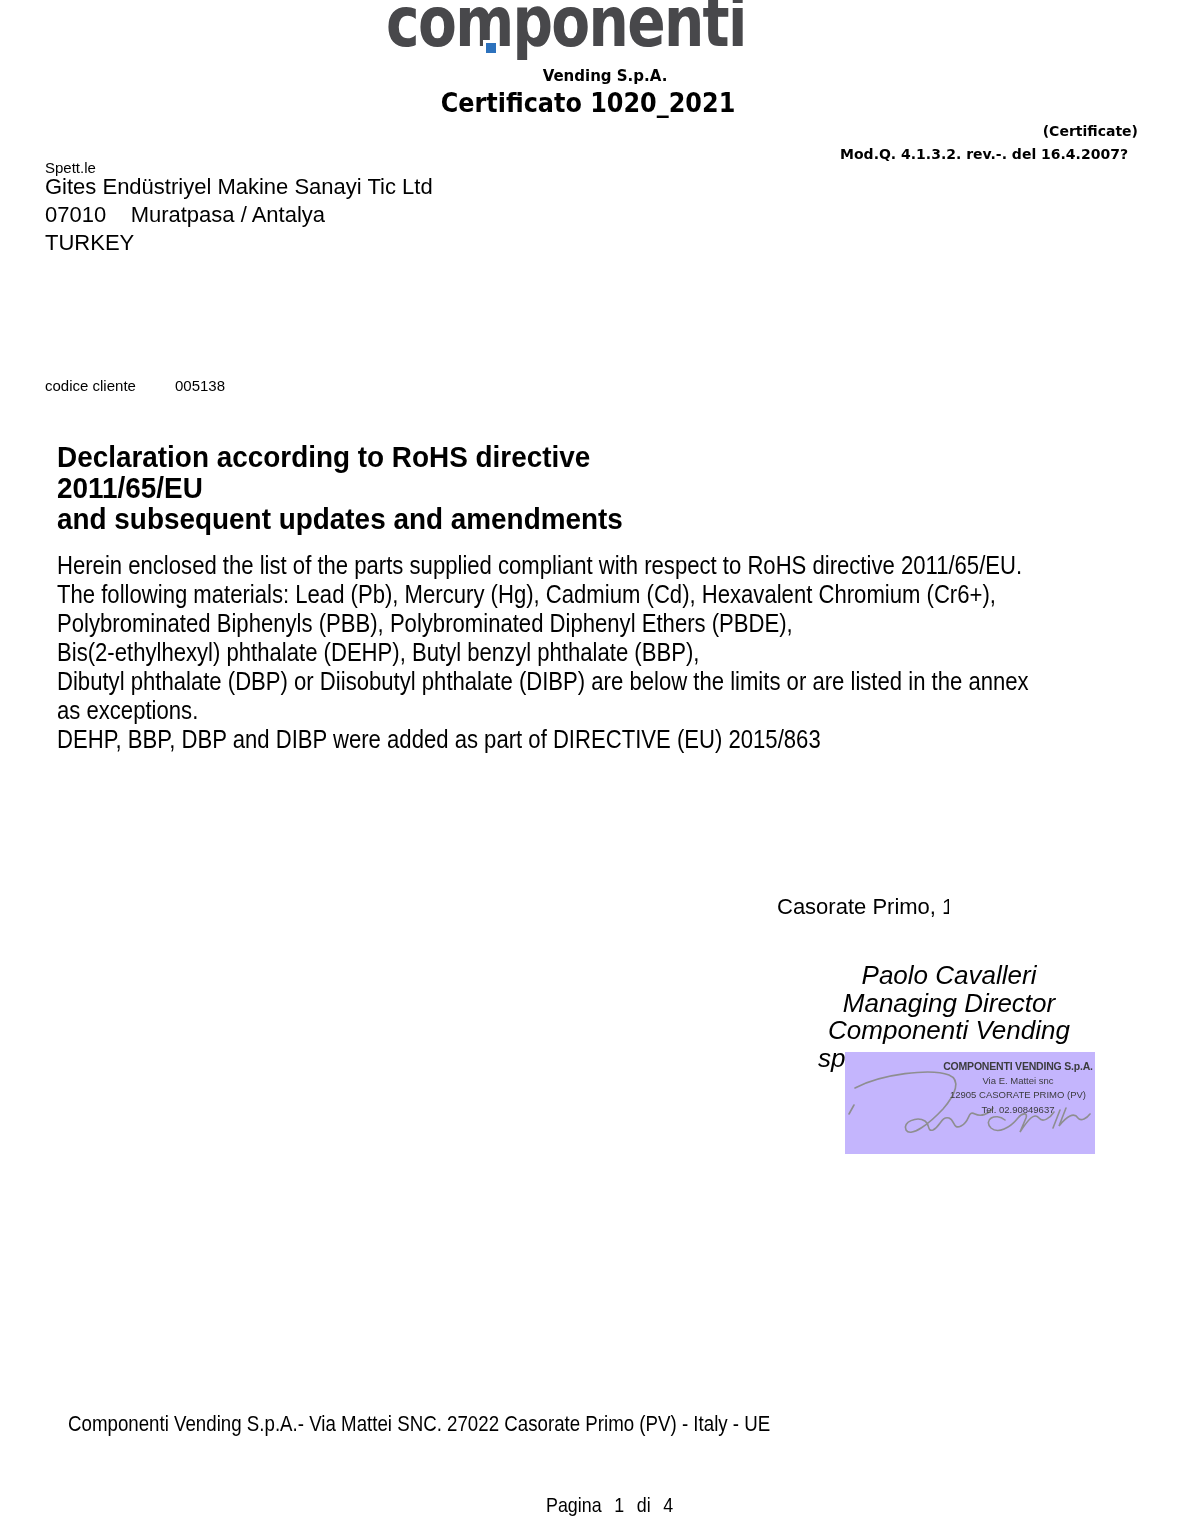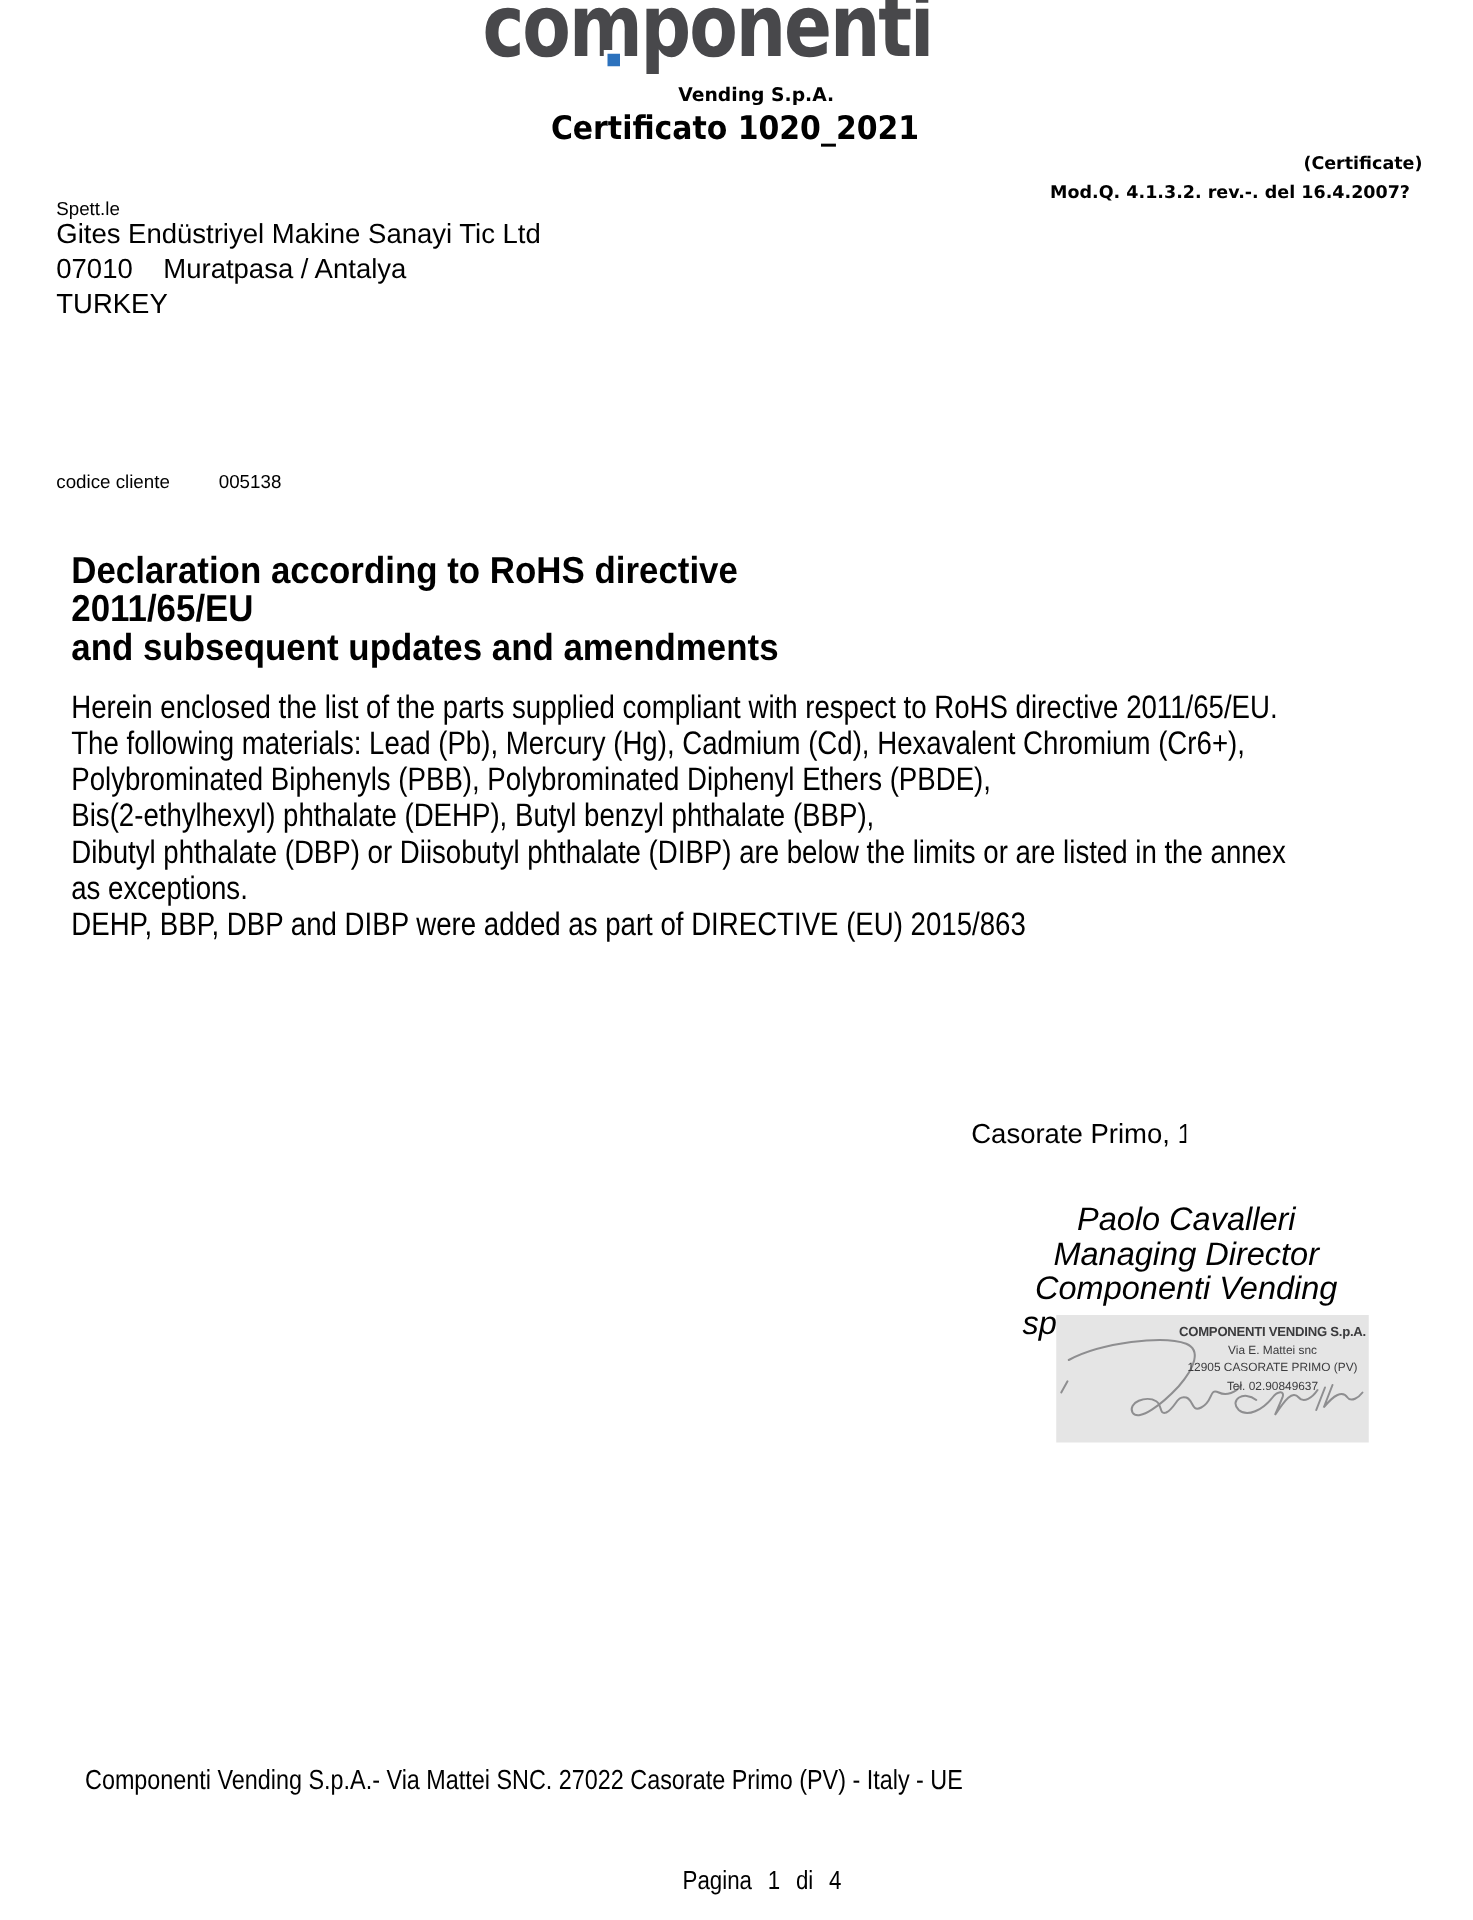--- a/index.html
+++ b/index.html
@@ -35,21 +35,21 @@
   .decl-body{position:absolute;left:57px;top:551px;font-size:26px;line-height:29px;
              transform:scaleX(0.85);transform-origin:0 0;white-space:nowrap;}
 
   .place-date{position:absolute;left:777px;top:894px;font-size:22px;white-space:pre;}
   .place-date .clip{display:inline-block;width:7px;overflow:hidden;vertical-align:bottom;}
 
   .sig-block{position:absolute;left:818px;top:962px;width:262px;font-style:italic;
              font-size:26px;line-height:27.5px;text-align:center;}
   .sig-block .abbrev{text-align:left;}
 
-  .stamp{position:absolute;left:845px;top:1052px;width:250px;height:102px;background:#e5e5e5;}
+  .stamp{position:absolute;left:845px;top:1052px;width:250px;height:102px;background:#c4b5fd;}
   .stamp svg{position:absolute;left:0;top:10px;}
   .stamp-text{position:absolute;left:98px;top:7px;width:150px;text-align:center;
               color:#3b3b3d;font-size:9.5px;line-height:14.5px;
               font-family:"Liberation Sans", sans-serif;}
   .stamp-text .co{font-weight:bold;font-size:10.5px;letter-spacing:-0.2px;}
 
   .footer-addr{position:absolute;left:68px;top:1411px;font-size:22px;
                transform:scaleX(0.85);transform-origin:0 0;white-space:nowrap;}
   .pagination{position:absolute;left:546px;top:1493px;font-size:21px;word-spacing:9px;
               transform:scaleX(0.85);transform-origin:0 0;white-space:nowrap;}

